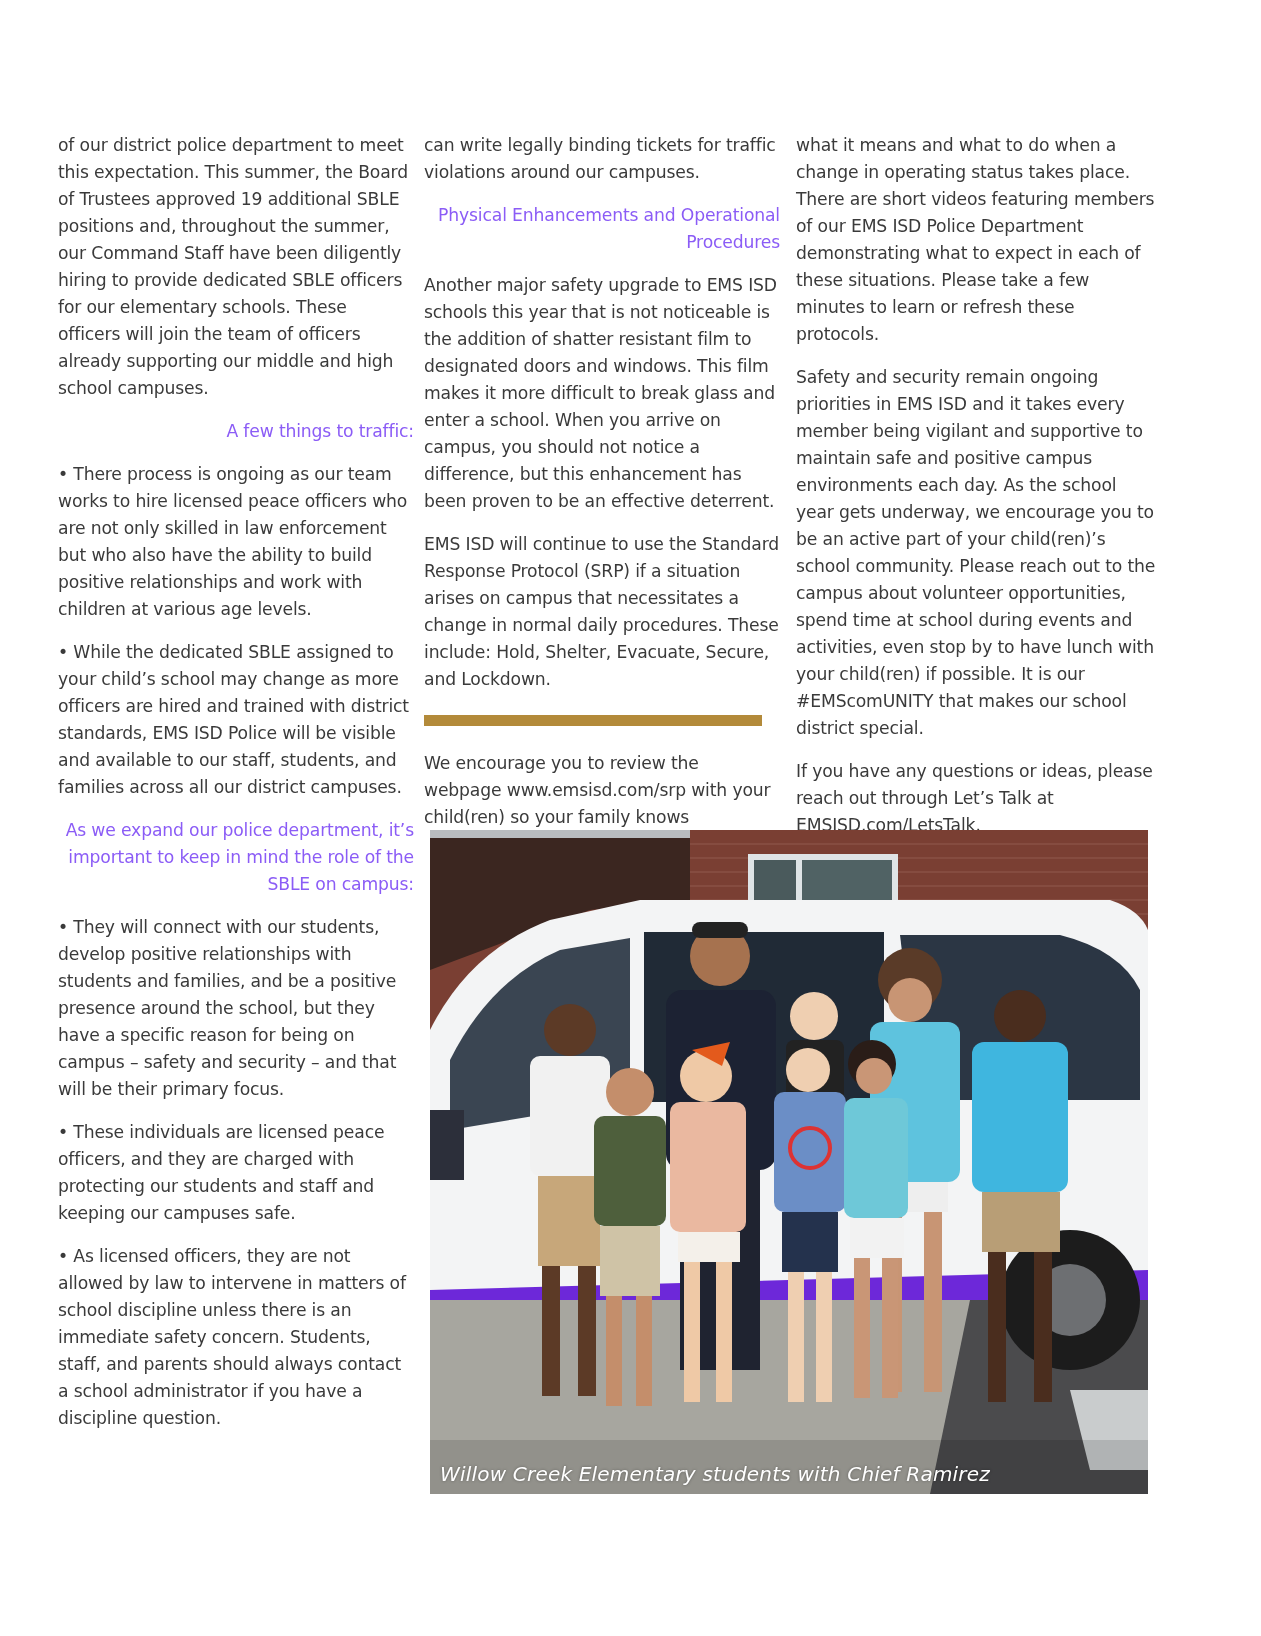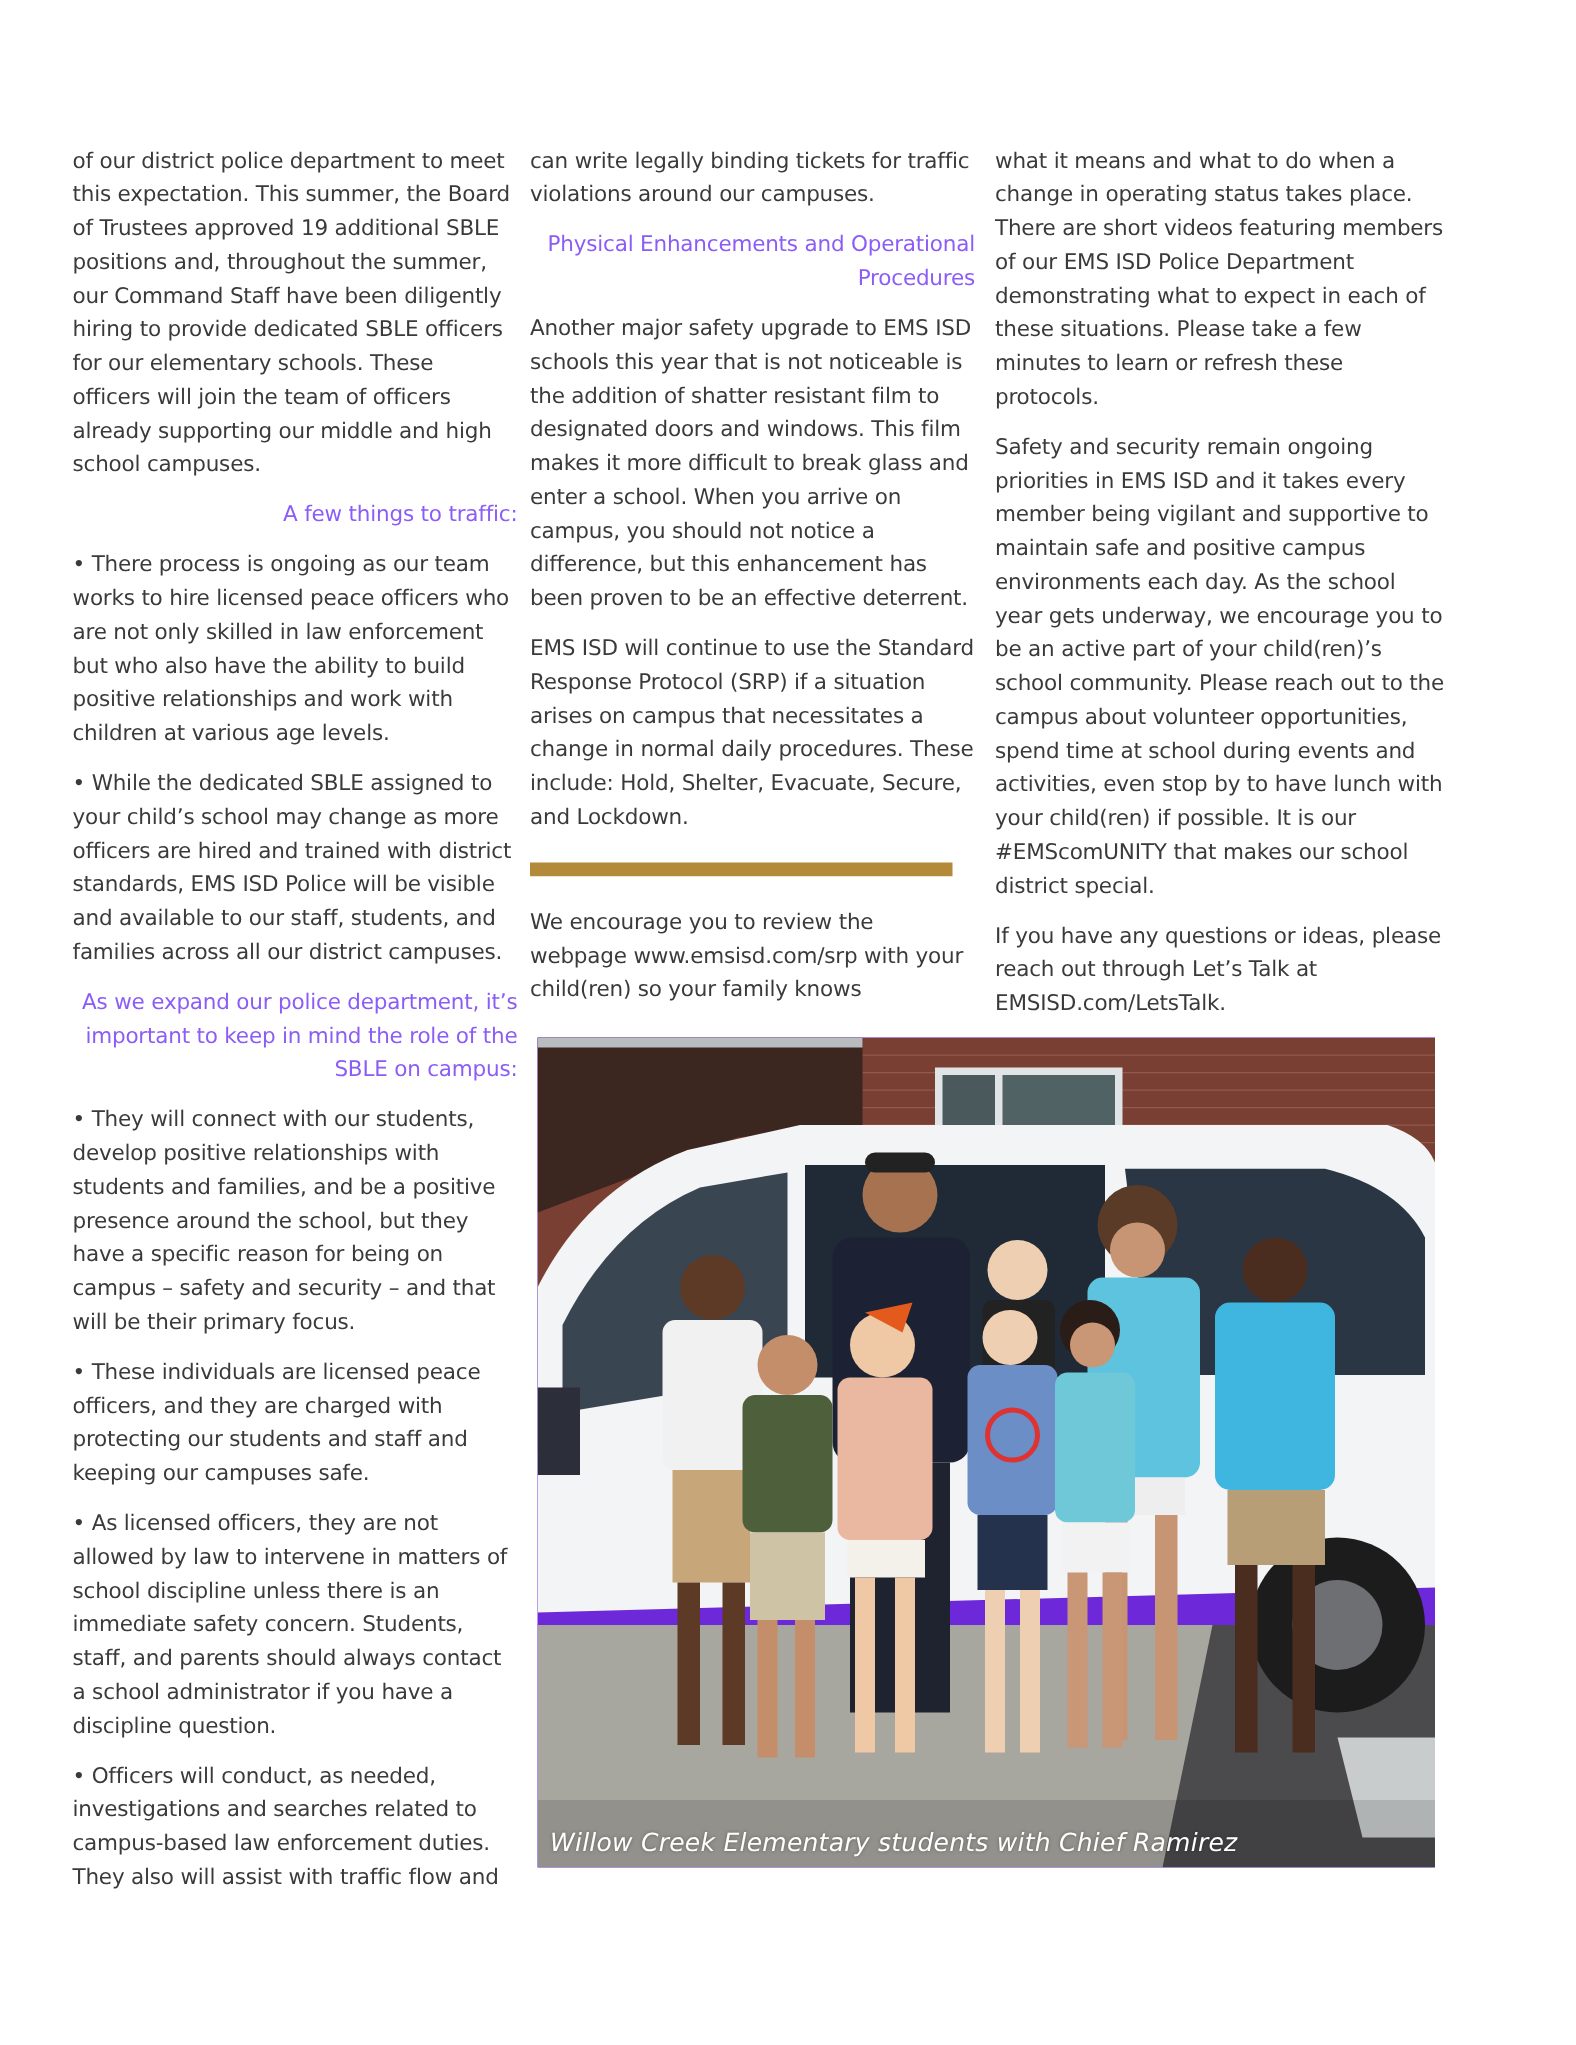--- a/index.html
+++ b/index.html
@@ -11,21 +11,21 @@
     font-family: "DejaVu Sans", "Liberation Sans", sans-serif;
     color: #3a3a3a;
   }
   .col {
     position: absolute;
     top: 116px;
     font-size: 17.2px;
     line-height: 27px;
     letter-spacing: -0.15px;
   }
-  .col p { margin: 0 0 13px 0; }
+  .col p { margin: 16px 0 13px 0; }
   .col .bold { font-weight: normal; color: #8b5cf6; text-align: right; }
   #col1 { left: 58px; width: 356px; }
   #col2 { left: 424px; width: 356px; }
   #col3 { left: 796px; width: 360px; }
   .rule {
     height: 11px;
     background: #b38a3a;
     margin: 22px 0 24px 0;
     width: 338px;
   }
@@ -56,21 +56,20 @@
 
 <div id="col1" class="col">
   <p>of our district police department to meet this expectation. This summer, the Board of Trustees approved 19 additional SBLE positions and, throughout the summer, our Command Staff have been diligently hiring to provide dedicated SBLE officers for our elementary schools. These officers will join the team of officers already supporting our middle and high school campuses.</p>
   <p class="bold">A few things to traffic:</p>
   <p>• There process is ongoing as our team works to hire licensed peace officers who are not only skilled in law enforcement but who also have the ability to build positive relationships and work with children at various age levels.</p>
   <p>• While the dedicated SBLE assigned to your child’s school may change as more officers are hired and trained with district standards, EMS ISD Police will be visible and available to our staff, students, and families across all our district campuses.</p>
   <p class="bold">As we expand our police department, it’s important to keep in mind the role of the SBLE on campus:</p>
   <p>• They will connect with our students, develop positive relationships with students and families, and be a positive presence around the school, but they have a specific reason for being on campus – safety and security – and that will be their primary focus.</p>
   <p>• These individuals are licensed peace officers, and they are charged with protecting our students and staff and keeping our campuses safe.</p>
   <p>• As licensed officers, they are not allowed by law to intervene in matters of school discipline unless there is an immediate safety concern. Students, staff, and parents should always contact a school administrator if you have a discipline question.</p>
-  <p>• Officers will conduct, as needed, investigations and searches related to campus-based law enforcement duties. They also will assist with traffic flow and</p>
 </div>
 
 <div id="col2" class="col">
   <p>can write legally binding tickets for traffic violations around our campuses.</p>
   <p class="bold">Physical Enhancements and Operational Procedures</p>
   <p>Another major safety upgrade to EMS ISD schools this year that is not noticeable is the addition of shatter resistant film to designated doors and windows. This film makes it more difficult to break glass and enter a school. When you arrive on campus, you should not notice a difference, but this enhancement has been proven to be an effective deterrent.</p>
   <p>EMS ISD will continue to use the Standard Response Protocol (SRP) if a situation arises on campus that necessitates a change in normal daily procedures. These include: Hold, Shelter, Evacuate, Secure, and Lockdown.</p>
   <div class="rule"></div>
   <p>We encourage you to review the webpage www.emsisd.com/srp with your child(ren) so your family knows</p>
 </div>

